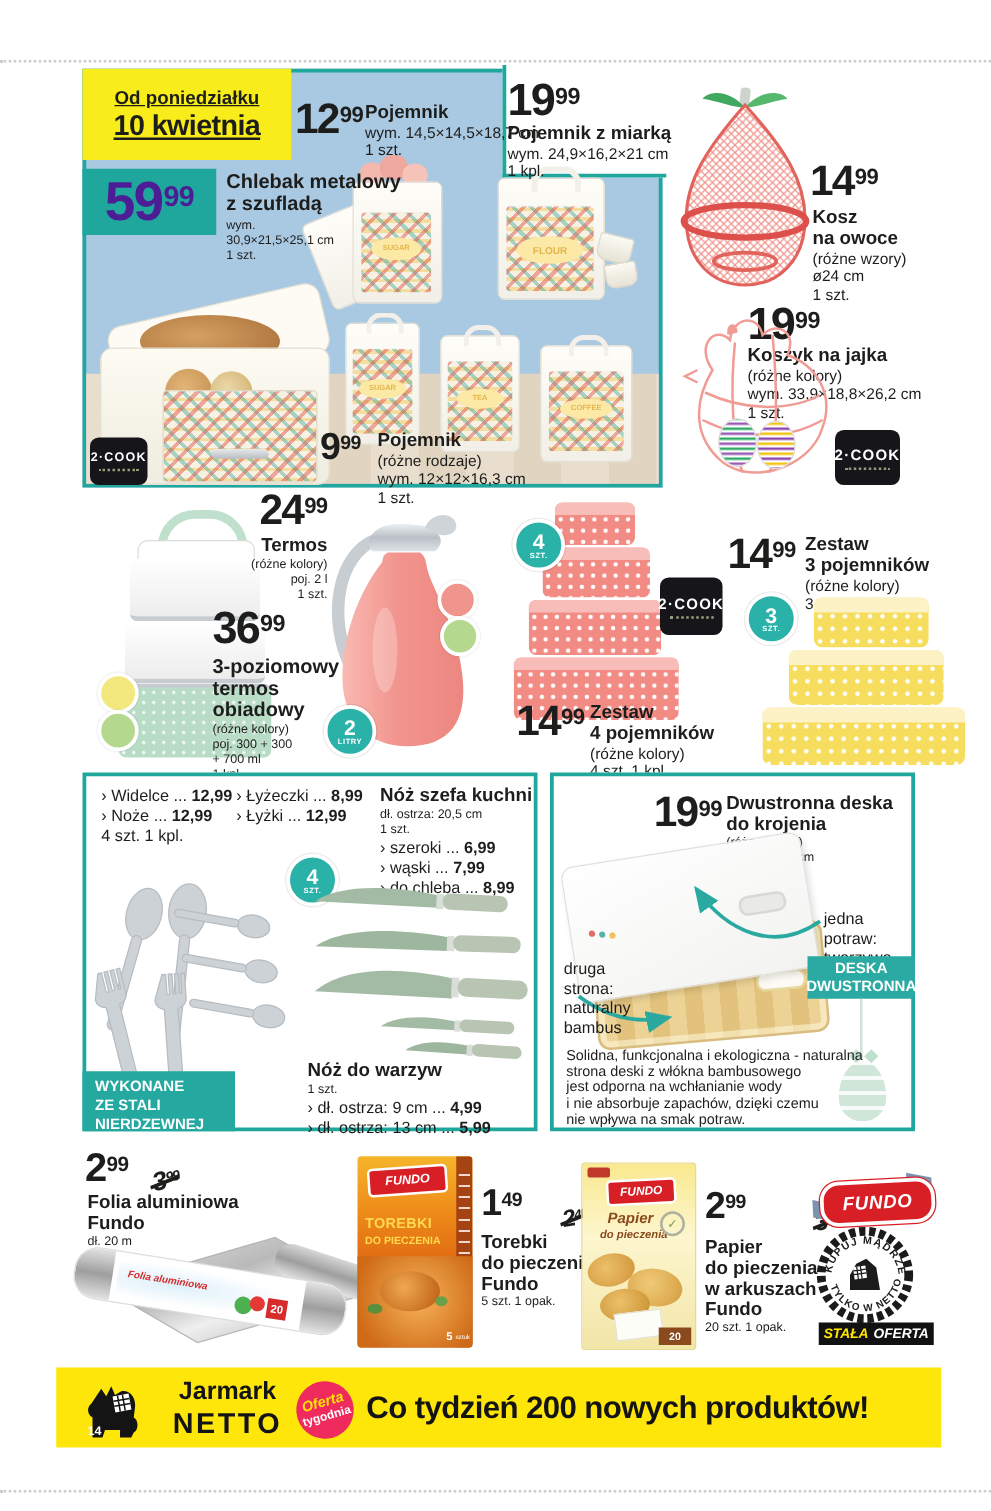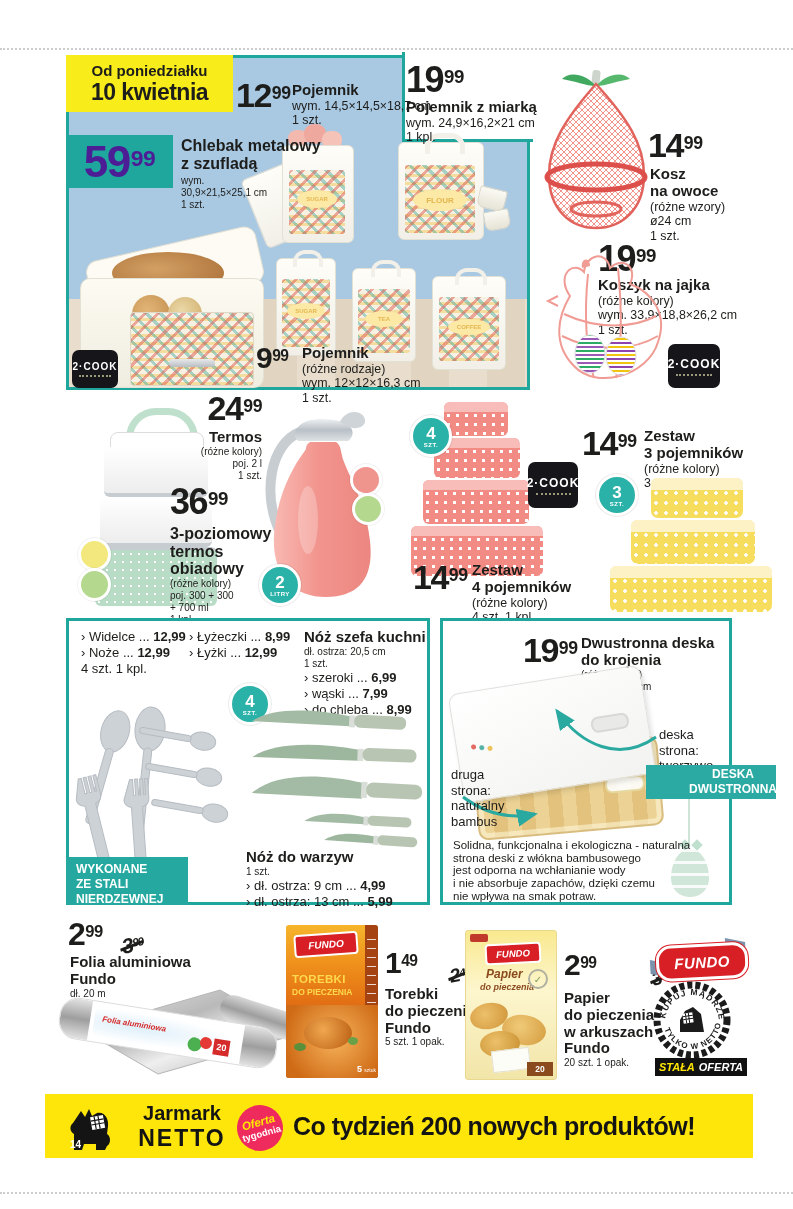--- a/index.html
+++ b/index.html
@@ -118,21 +118,21 @@
     <div class="abs tri" style="left:5px;top:20px;width:52px;height:64px;border-radius:3px;"></div>
     <div class="ovallabel" style="left:12px;top:42px;width:38px;height:16px;font-size:6px;">TEA</div>
   </div>
   <div class="abs whitebox" style="left:432px;top:276px;width:72px;height:92px;">
     <div class="abs" style="left:22px;top:-9px;width:24px;height:13px;border:4px solid #f2f0e8;border-bottom:none;border-radius:12px 12px 0 0;"></div>
     <div class="abs tri" style="left:6px;top:20px;width:60px;height:64px;border-radius:3px;"></div>
     <div class="ovallabel" style="left:15px;top:42px;width:42px;height:16px;font-size:6px;">COFFEE</div>
   </div>
 
   
-  <div class="abs" style="left:66px;top:55px;width:167px;height:57px;background:#f8ec1a;display:flex;flex-direction:column;align-items:center;justify-content:center;">
+  <div class="abs" style="left:66px;top:55px;width:167px;height:73px;background:#f8ec1a;display:flex;flex-direction:column;align-items:center;justify-content:center;text-decoration:underline;">
     <div style="font-size:15px;font-weight:bold;">Od poniedziałku</div>
     <div style="font-size:23px;font-weight:bold;letter-spacing:-.5px;">10 kwietnia</div>
   </div>
 
   
   <div class="abs" style="left:66px;top:135px;width:107px;height:53px;background:#1fa79e;display:flex;align-items:center;justify-content:center;">
     <div class="price pz44"><span>59</span><span class="gr">99</span></div>
   </div>
   <div class="abs" style="left:181px;top:137px;">
     <div class="pname16">Chlebak metalowy</div>
@@ -482,31 +482,31 @@
       <defs>
         <marker id="ah" markerWidth="8" markerHeight="8" refX="6" refY="3" orient="auto">
           <path d="M0,0 L7,3 L0,6 Z" fill="#2aa9a1"></path>
         </marker>
       </defs>
       <path d="M213,116 C176,142 138,124 114,90" stroke="#2aa9a1" stroke-width="3" fill="none" marker-end="url(#ah)"></path>
       <path d="M20,176 C44,194 68,198 92,193" stroke="#2aa9a1" stroke-width="3" fill="none" marker-end="url(#ah)"></path>
     </svg>
 
     <div class="abs" style="left:216px;top:106px;font-size:13px;line-height:1.2;">
-      <div>deska strona:</div>
+      <div>jedna potraw:</div>
       <div>tworzywo</div>
     </div>
     <div class="abs" style="left:8px;top:146px;font-size:13px;line-height:1.2;">
       <div>druga</div>
       <div>strona:</div>
       <div>naturalny</div>
       <div>bambus</div>
     </div>
 
-    <div class="abs tealtag" style="left:203px;top:144px;width:86px;height:34px;background:#2aaaa2;display:flex;flex-direction:column;align-items:center;justify-content:center;font-size:12px;line-height:1.25;padding-left:44px;">
+    <div class="abs tealtag" style="left:203px;top:144px;width:86px;height:34px;background:#2aaaa2;display:flex;flex-direction:column;align-items:center;justify-content:center;font-size:12px;line-height:1.25;">
       <div>DESKA</div>
       <div>DWUSTRONNA</div>
     </div>
 
     <div class="abs" style="left:245px;top:178px;width:2px;height:48px;background:#cfe3d8;"></div>
     <div class="abs" style="left:238px;top:220px;width:8px;height:8px;background:#bfe0cf;transform:rotate(45deg);"></div>
     <div class="abs" style="left:250px;top:220px;width:8px;height:8px;background:#bfe0cf;transform:rotate(45deg);"></div>
     <div class="abs" style="left:228px;top:228px;width:38px;height:48px;background:
          repeating-linear-gradient(0deg,rgba(255,255,255,0) 0 9px,rgba(255,255,255,.85) 9px 12px),#cfe6d8;
          border-radius:50% 50% 48% 48% / 62% 62% 40% 40%;"></div>

